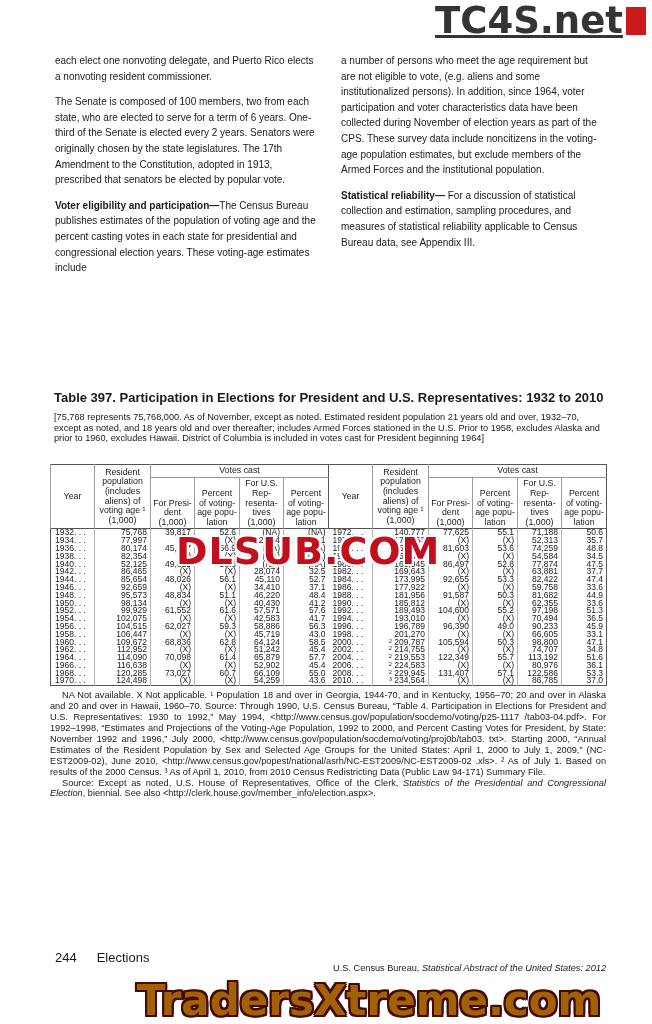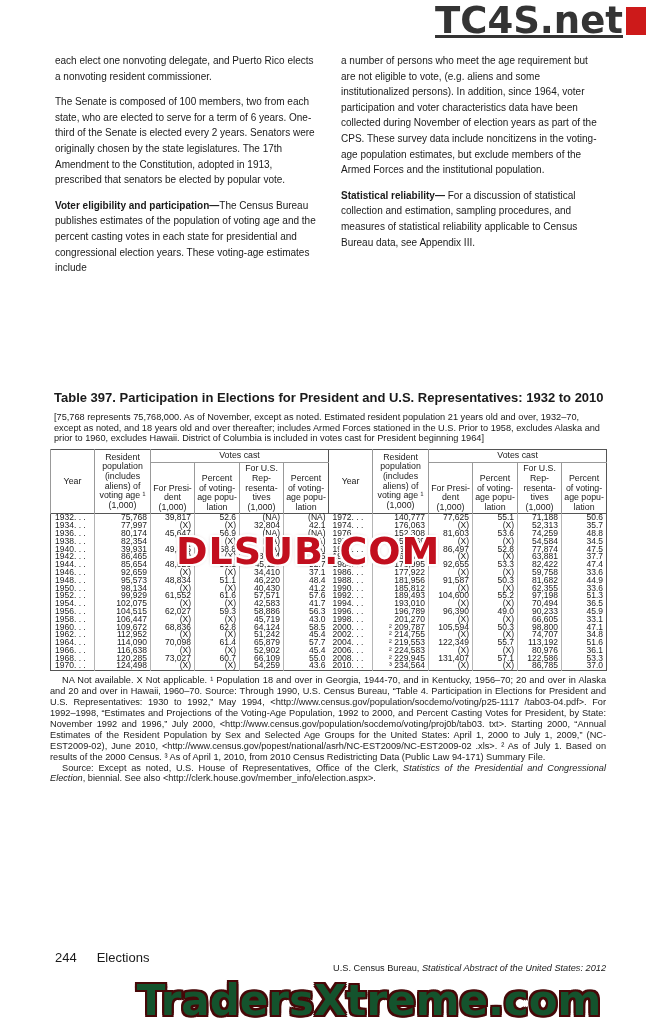--- a/index.html
+++ b/index.html
@@ -26,21 +26,21 @@
   
   .text-cols { position: absolute; top: 53px; left: 55px; width: 548px; display: flex; gap: 24px; }
   .col { width: 262px; font-size: 10px; line-height: 15.6px; }
   .col p { margin-bottom: 10px; }
   .bold { font-weight: bold; }
   .it { font-style: italic; }
 
   
   .table-wrap { position: absolute; top: 390px; left: 50px; width: 556px; }
   .tbl-title { font-weight: bold; font-size: 13px; line-height: 16px; margin-bottom: 6px; padding-left: 4px; }
-  .tbl-note { font-size: 9.2px; line-height: 10.6px; margin-bottom: 5px; padding-left: 4px; }
+  .tbl-note { font-size: 9.2px; line-height: 10.6px; margin-bottom: 20px; padding-left: 4px; }
 
   table { border-collapse: collapse; table-layout: fixed; width: 556px; border: 1px solid #555; }
   th {
     font-weight: normal; font-size: 8.8px; line-height: 9.6px;
     padding: 1px 2px; text-align: center; vertical-align: middle;
     border-left: 1px solid #999;
   }
   th.vc-h { border-bottom: 1px solid #999; padding: 1px 8px 2px; }
   th.sub-h { vertical-align: bottom; }
   thead { border-bottom: 1px solid #555; }
@@ -71,21 +71,21 @@
   
   .page-footer { position: absolute; top: 950px; left: 55px; font-size: 13px; }
   .page-footer .pgnum { margin-right: 20px; }
   .bottom-source { position: absolute; top: 963px; right: 46px; font-size: 9.2px; white-space: nowrap; }
 
   
   .wm-bottom {
     position: absolute; bottom: 2px; left: 88px; width: 562px; text-align: center;
     font-family: "DejaVu Sans", sans-serif;
     font-weight: bold; font-size: 42px; line-height: 1; letter-spacing: 0px;
-    color: #14532d;
+    color: #a16207;
     text-shadow:
       -2px -2px 0 #470808, 2px -2px 0 #470808, -2px 2px 0 #470808, 2px 2px 0 #470808,
       0 -2px 0 #470808, 0 2px 0 #470808, -2px 0 0 #470808, 2px 0 0 #470808;
   }
 </style>
 </head>
 <body>
 
 <div class="page">
 
@@ -197,21 +197,21 @@
             <td>(NA)</td>
             <td class="year-cell half-start">1978. . .</td>
             <td>158,369</td>
             <td>(X)</td>
             <td>(X)</td>
             <td>54,584</td>
             <td>34.5</td>
           </tr>
           <tr>
             <td class="year-cell">1940. . .</td>
-            <td>39,931</td>
+            <td>52,125</td>
             <td>49,815</td>
             <td>58.8</td>
             <td>(NA)</td>
             <td>(NA)</td>
             <td class="year-cell half-start">1980. . .</td>
             <td>163,945</td>
             <td>86,497</td>
             <td>52.8</td>
             <td>77,874</td>
             <td>47.5</td>

